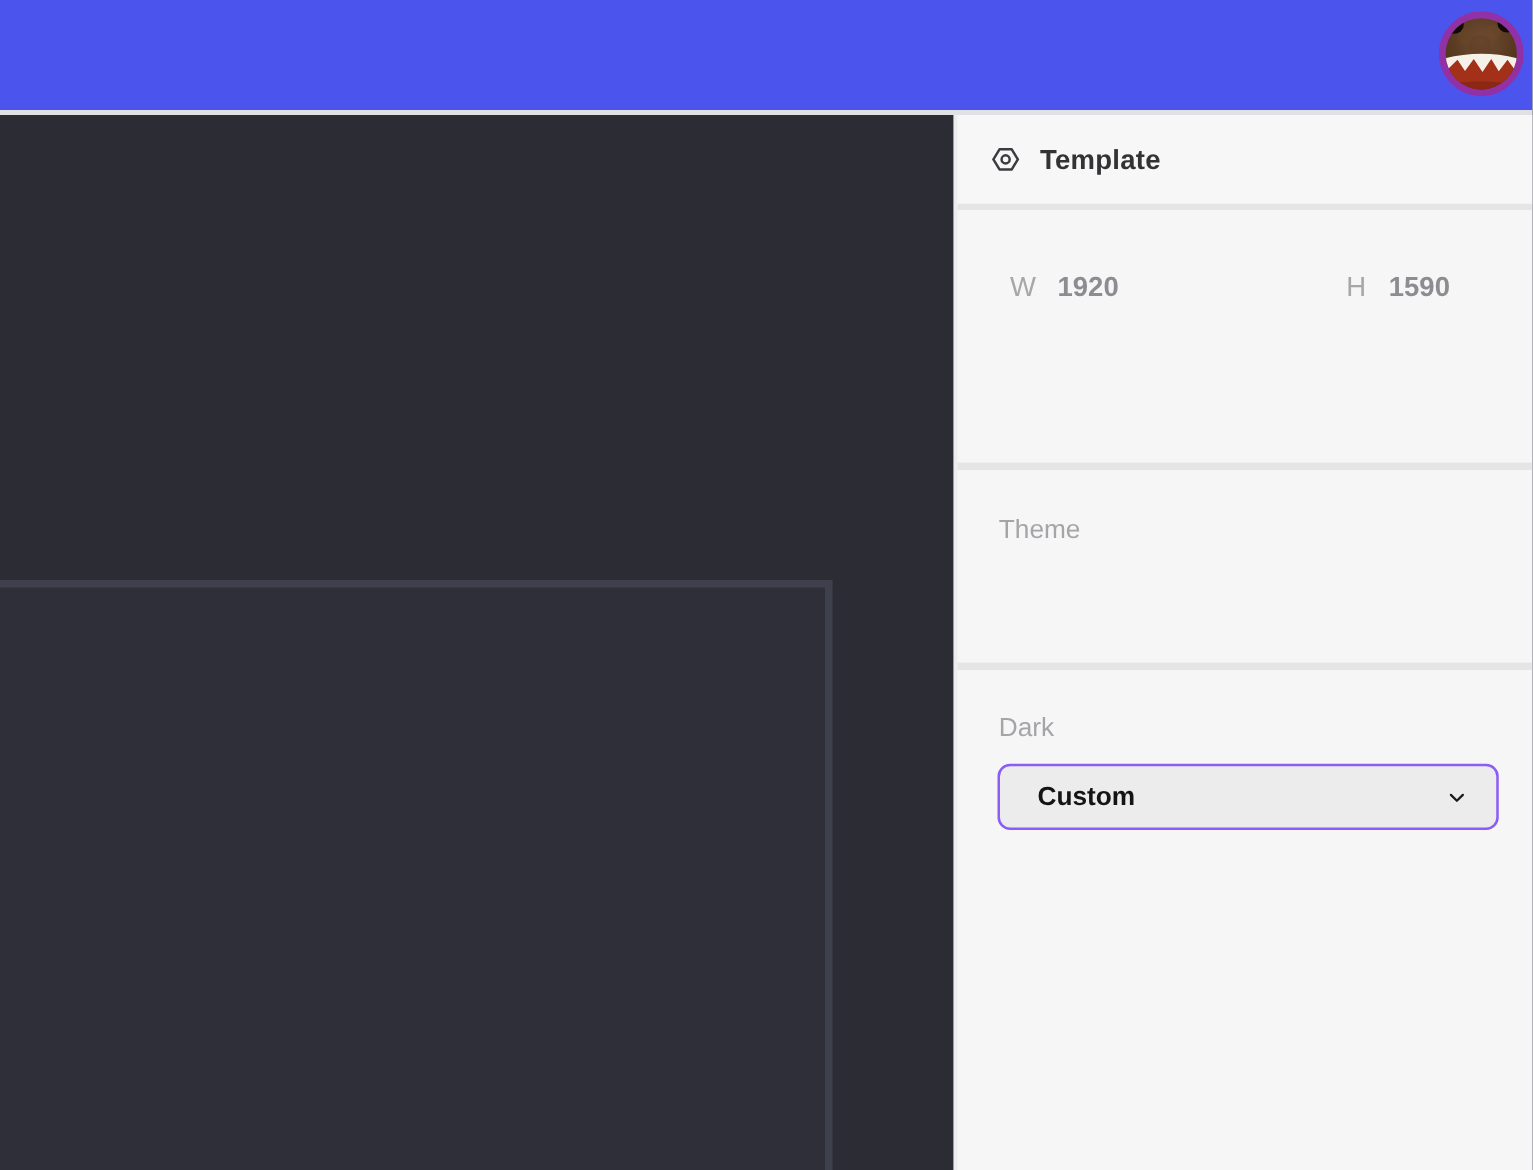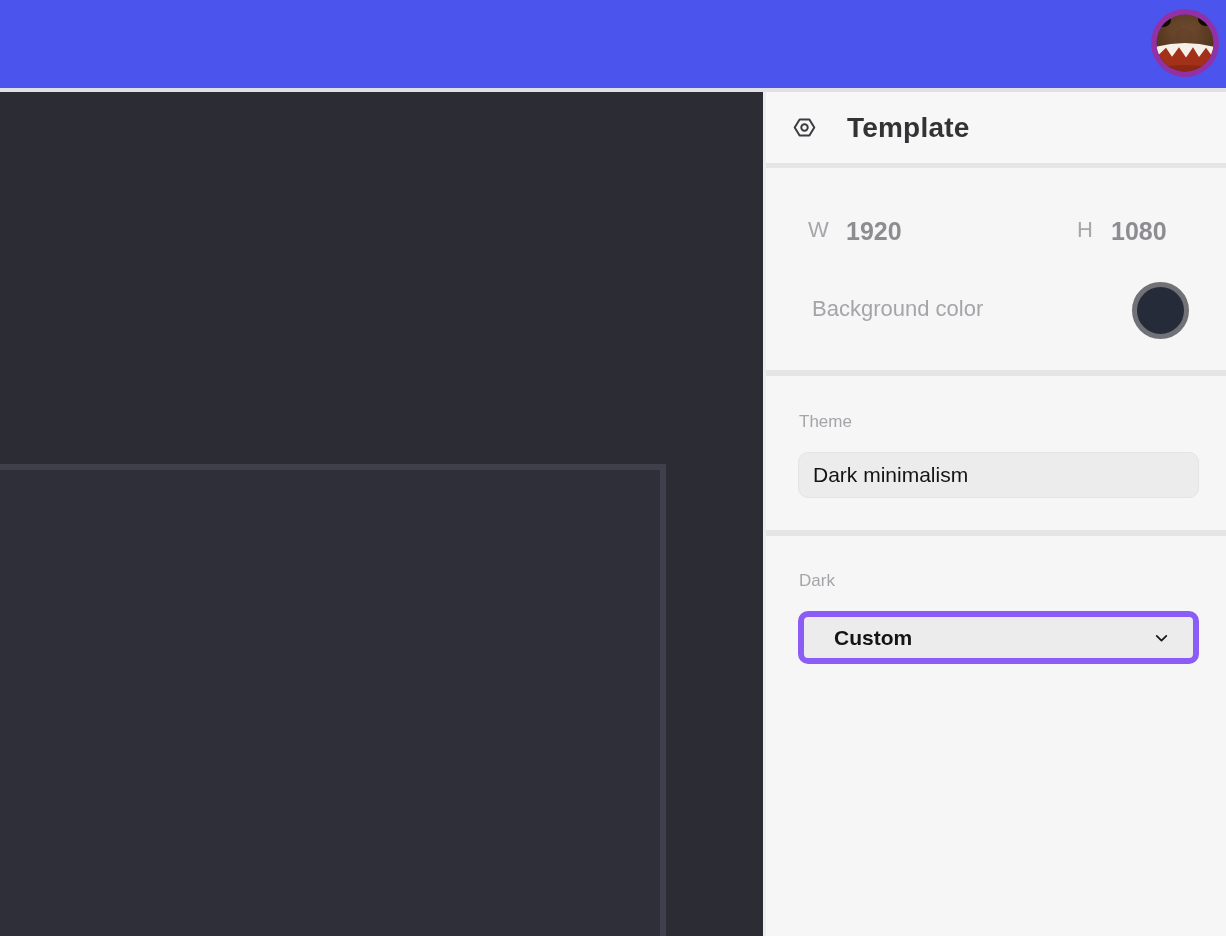--- a/index.html
+++ b/index.html
@@ -36,60 +36,60 @@
     position: absolute; left: 763px; top: 92px; width: 463px; height: 844px;
     background: #f6f6f6;
     border-left: 3px solid #ededed;
   }
   .panel-header {
     position: absolute; left: 0; top: 0; width: 100%; height: 71px;
     display: flex; align-items: center; background: #f7f7f7;
   }
   .panel-header .hdr-icon { margin-left: 26px; display: flex; align-items: center; }
   .panel-header .hdr-title {
-    margin-left: 30px; font-size: 28px; font-weight: 600; color: #333336;
+    margin-left: 15px; font-size: 22px; font-weight: 600; color: #333336;
     letter-spacing: 0.2px;
   }
   .divider { position: absolute; left: 0; width: 100%; height: 5px; background: #e5e5e5; }
   .div-1 { top: 71px; }
   .div-2 { top: 278px; height: 6px; }
   .div-3 { top: 438px; height: 6px; }
 
   .row-wh { position: absolute; left: 0; top: 116px; width: 100%; height: 46px; }
   .dim-label { position: absolute; font-size: 22px; color: #a7a7ab; top: 9px; }
-  .dim-value { position: absolute; font-size: 25px; font-weight: 700; color: #8d8d91; top: 9px; background: transparent; border: none; }
+  .dim-value { position: absolute; font-size: 22px; font-weight: 700; color: #8d8d91; top: 9px; background: transparent; border: none; }
   .w-label { left: 42px; }
   .w-value { left: 80px; }
   .h-label { left: 311px; }
   .h-value { left: 345px; }
 
   .row-bg { position: absolute; left: 0; top: 190px; width: 100%; height: 58px; }
   .bg-label { position: absolute; left: 46px; top: 14px; font-size: 22px; color: #a5a5a9; }
   .bg-swatch {
     position: absolute; left: 366px; top: 0px; width: 57px; height: 57px;
     border-radius: 50%; background: #262b3a; border: 5px solid #717277;
     padding: 0; cursor: pointer;
   }
 
-  .field-label { position: absolute; font-size: 17px; color: #a5a5a9; left: 33px; }
+  .field-label { position: absolute; font-size: 21px; color: #a5a5a9; left: 33px; }
   .theme-label { top: 320px; }
   .name-label  { top: 479px; }
 
   .text-field {
     position: absolute; left: 32px; width: 401px; height: 46px;
     background: #ececec; border: 1px solid #e4e4e4; border-radius: 10px;
     font-family: "Liberation Sans", "DejaVu Sans", sans-serif;
     font-size: 21px; color: #141417; padding: 0 14px; outline: none;
   }
   .theme-field { top: 360px; }
   .name-field  { top: 591px; }
 
   .select-field {
     position: absolute; left: 32px; top: 519px; width: 401px; height: 53px;
-    background: #ececec; border: 6px solid #8b5cf6; border-radius: 10px;
+    background: #ececec; border: 2px solid #8b5cf6; border-radius: 10px;
     display: flex; align-items: center; cursor: pointer;
   }
   .select-field .sel-text { margin-left: 30px; font-size: 21px; font-weight: 700; color: #141417; }
   .select-field .chev { position: absolute; right: 23px; top: 50%; transform: translateY(-50%); display: flex; }
 </style>
 </head>
 <body>
 
 <div class="app">
 
@@ -136,32 +136,27 @@
         </svg>
       </span>
       <span class="hdr-title">Template</span>
     </div>
     <div class="divider div-1"></div>
 
     <div class="row-wh">
       <span class="dim-label w-label">W</span>
       <span class="dim-value w-value">1920</span>
       <span class="dim-label h-label">H</span>
-      <span class="dim-value h-value">1080</span>
+      <span class="dim-value h-value">1590</span>
     </div>
 
-    <div class="row-bg">
-      <span class="bg-label">Background color</span>
-      <button class="bg-swatch" title=""></button>
-    </div>
 
     <div class="divider div-2"></div>
 
     <span class="field-label theme-label">Theme</span>
-    <input class="text-field theme-field" type="text" value="Dark minimalism" style="">
 
     <div class="divider div-3"></div>
 
     <span class="field-label name-label">Dark</span>
 
     <div class="select-field">
       <span class="sel-text">Custom</span>
       <span class="chev">
         <svg width="17" height="17" viewBox="0 0 16 16" fill="none">
           <path d="M3.5 6 L8 10.5 L12.5 6" stroke="#1b1b1e" stroke-width="1.7" stroke-linecap="round" stroke-linejoin="round"></path>

